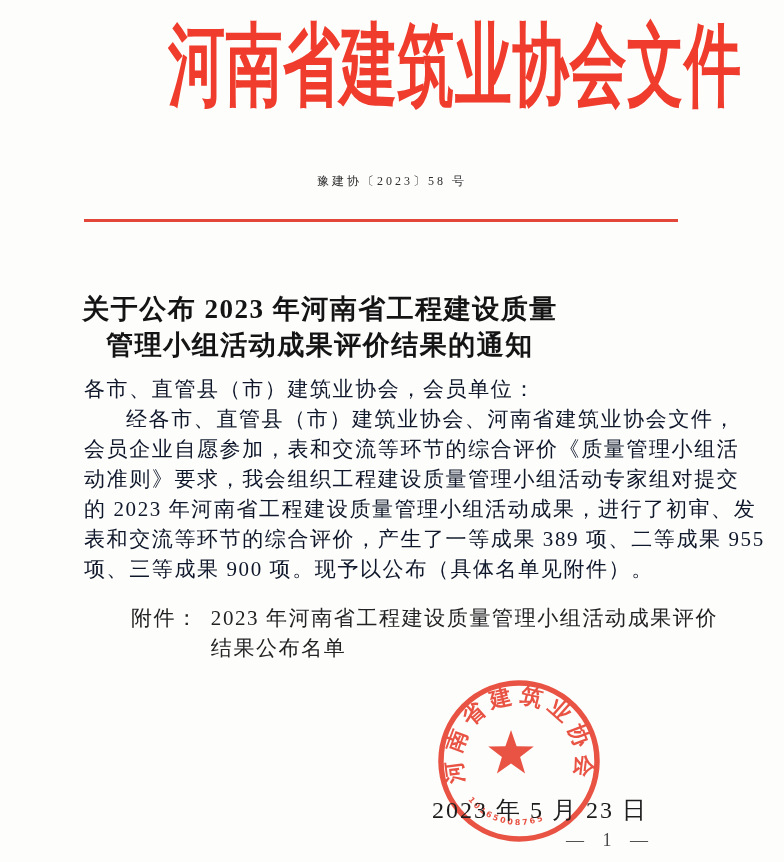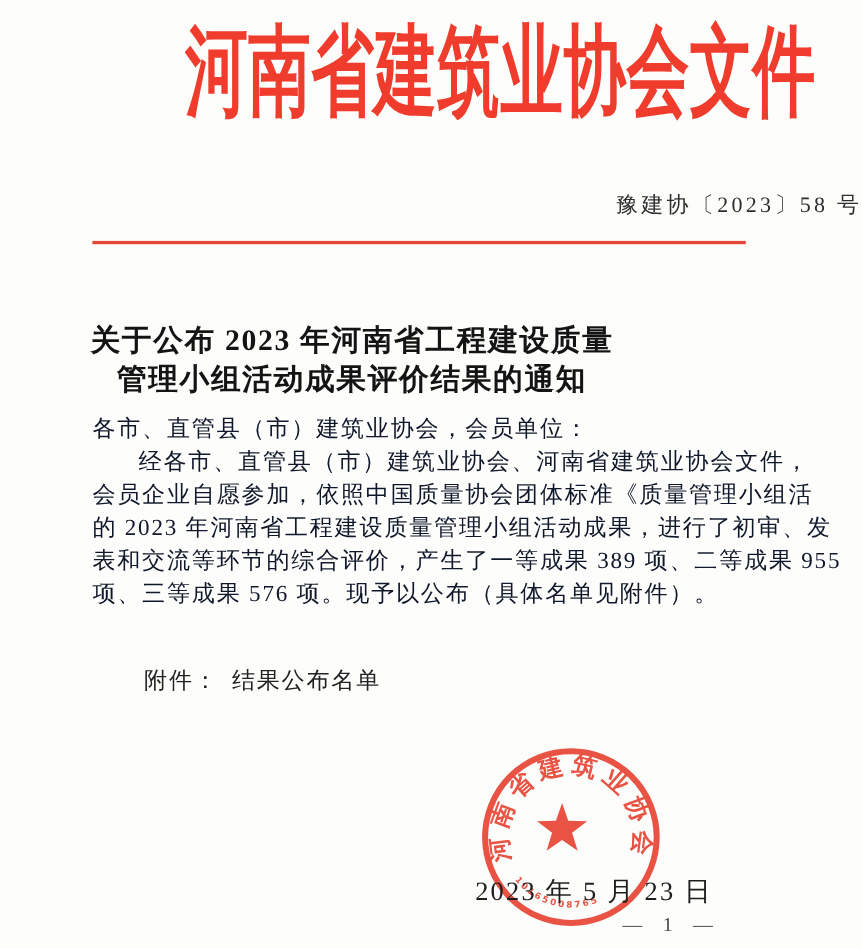--- a/index.html
+++ b/index.html
@@ -18,21 +18,21 @@
   }
   .header-title-text{
     display:inline-block;
     font-size:90px;font-weight:bold;color:#f03c2c;
     transform:scale(0.63,1.0);transform-origin:center center;
     letter-spacing:1px;white-space:nowrap;
   }
   
   .doc-number{
     position:absolute;top:173px;left:0;width:784px;
-    text-align:right;font-size:20px;letter-spacing:3px;color:#2e2e2e;
+    text-align:center;font-size:12px;letter-spacing:3px;color:#2e2e2e;
   }
   
   .red-rule{
     position:absolute;top:219px;left:84px;width:594px;height:3px;
     background:#e3473a;
   }
   
   .notice-title{
     position:absolute;top:291px;left:0;width:640px;
     text-align:center;font-size:27px;font-weight:bold;
@@ -82,29 +82,31 @@
   <div class="red-rule"></div>
 
   <div class="notice-title">
     <div>关于公布 2023 年河南省工程建设质量</div>
     <div>管理小组活动成果评价结果的通知</div>
   </div>
 
   <div class="body-block">
     <div class="body-line">各市、直管县（市）建筑业协会，会员单位：</div>
     <div class="body-line indent">经各市、直管县（市）建筑业协会、河南省建筑业协会文件，</div>
-    <div class="body-line">会员企业自愿参加，依照中国质量协会团体标准《质量管理小组活</div>
+    <div class="body-line">会员企业自愿参加，表和交流等环节的综合评价《质量管理小组活</div>
+    <div class="body-line">动准则》要求，我会组织工程建设质量管理小组活动专家组对提交</div>
     <div class="body-line">的 2023 年河南省工程建设质量管理小组活动成果，进行了初审、发</div>
     <div class="body-line">表和交流等环节的综合评价，产生了一等成果 389 项、二等成果 955</div>
-    <div class="body-line">项、三等成果 576 项。现予以公布（具体名单见附件）。</div>
+    <div class="body-line">项、三等成果 900 项。现予以公布（具体名单见附件）。</div>
   </div>
 
   <div class="attachment">
     <div class="attachment-label">附件：</div>
     <div class="attachment-lines">
+      <div>2023 年河南省工程建设质量管理小组活动成果评价</div>
       <div>结果公布名单</div>
     </div>
   </div>
 
   <svg class="seal" viewBox="0 0 170 170" xmlns="http://www.w3.org/2000/svg">
     <defs>
       <path id="arcTop" d="M 31.6 106.7 A 58 58 0 1 1 138.4 106.7" fill="none"></path>
       <path id="arcBottom" d="M 30.7 117.9 A 64 64 0 0 0 139.3 117.9" fill="none"></path>
     </defs>
     <circle cx="85" cy="84" r="78" fill="none" stroke="#e63c2b" stroke-width="5.5"></circle>

